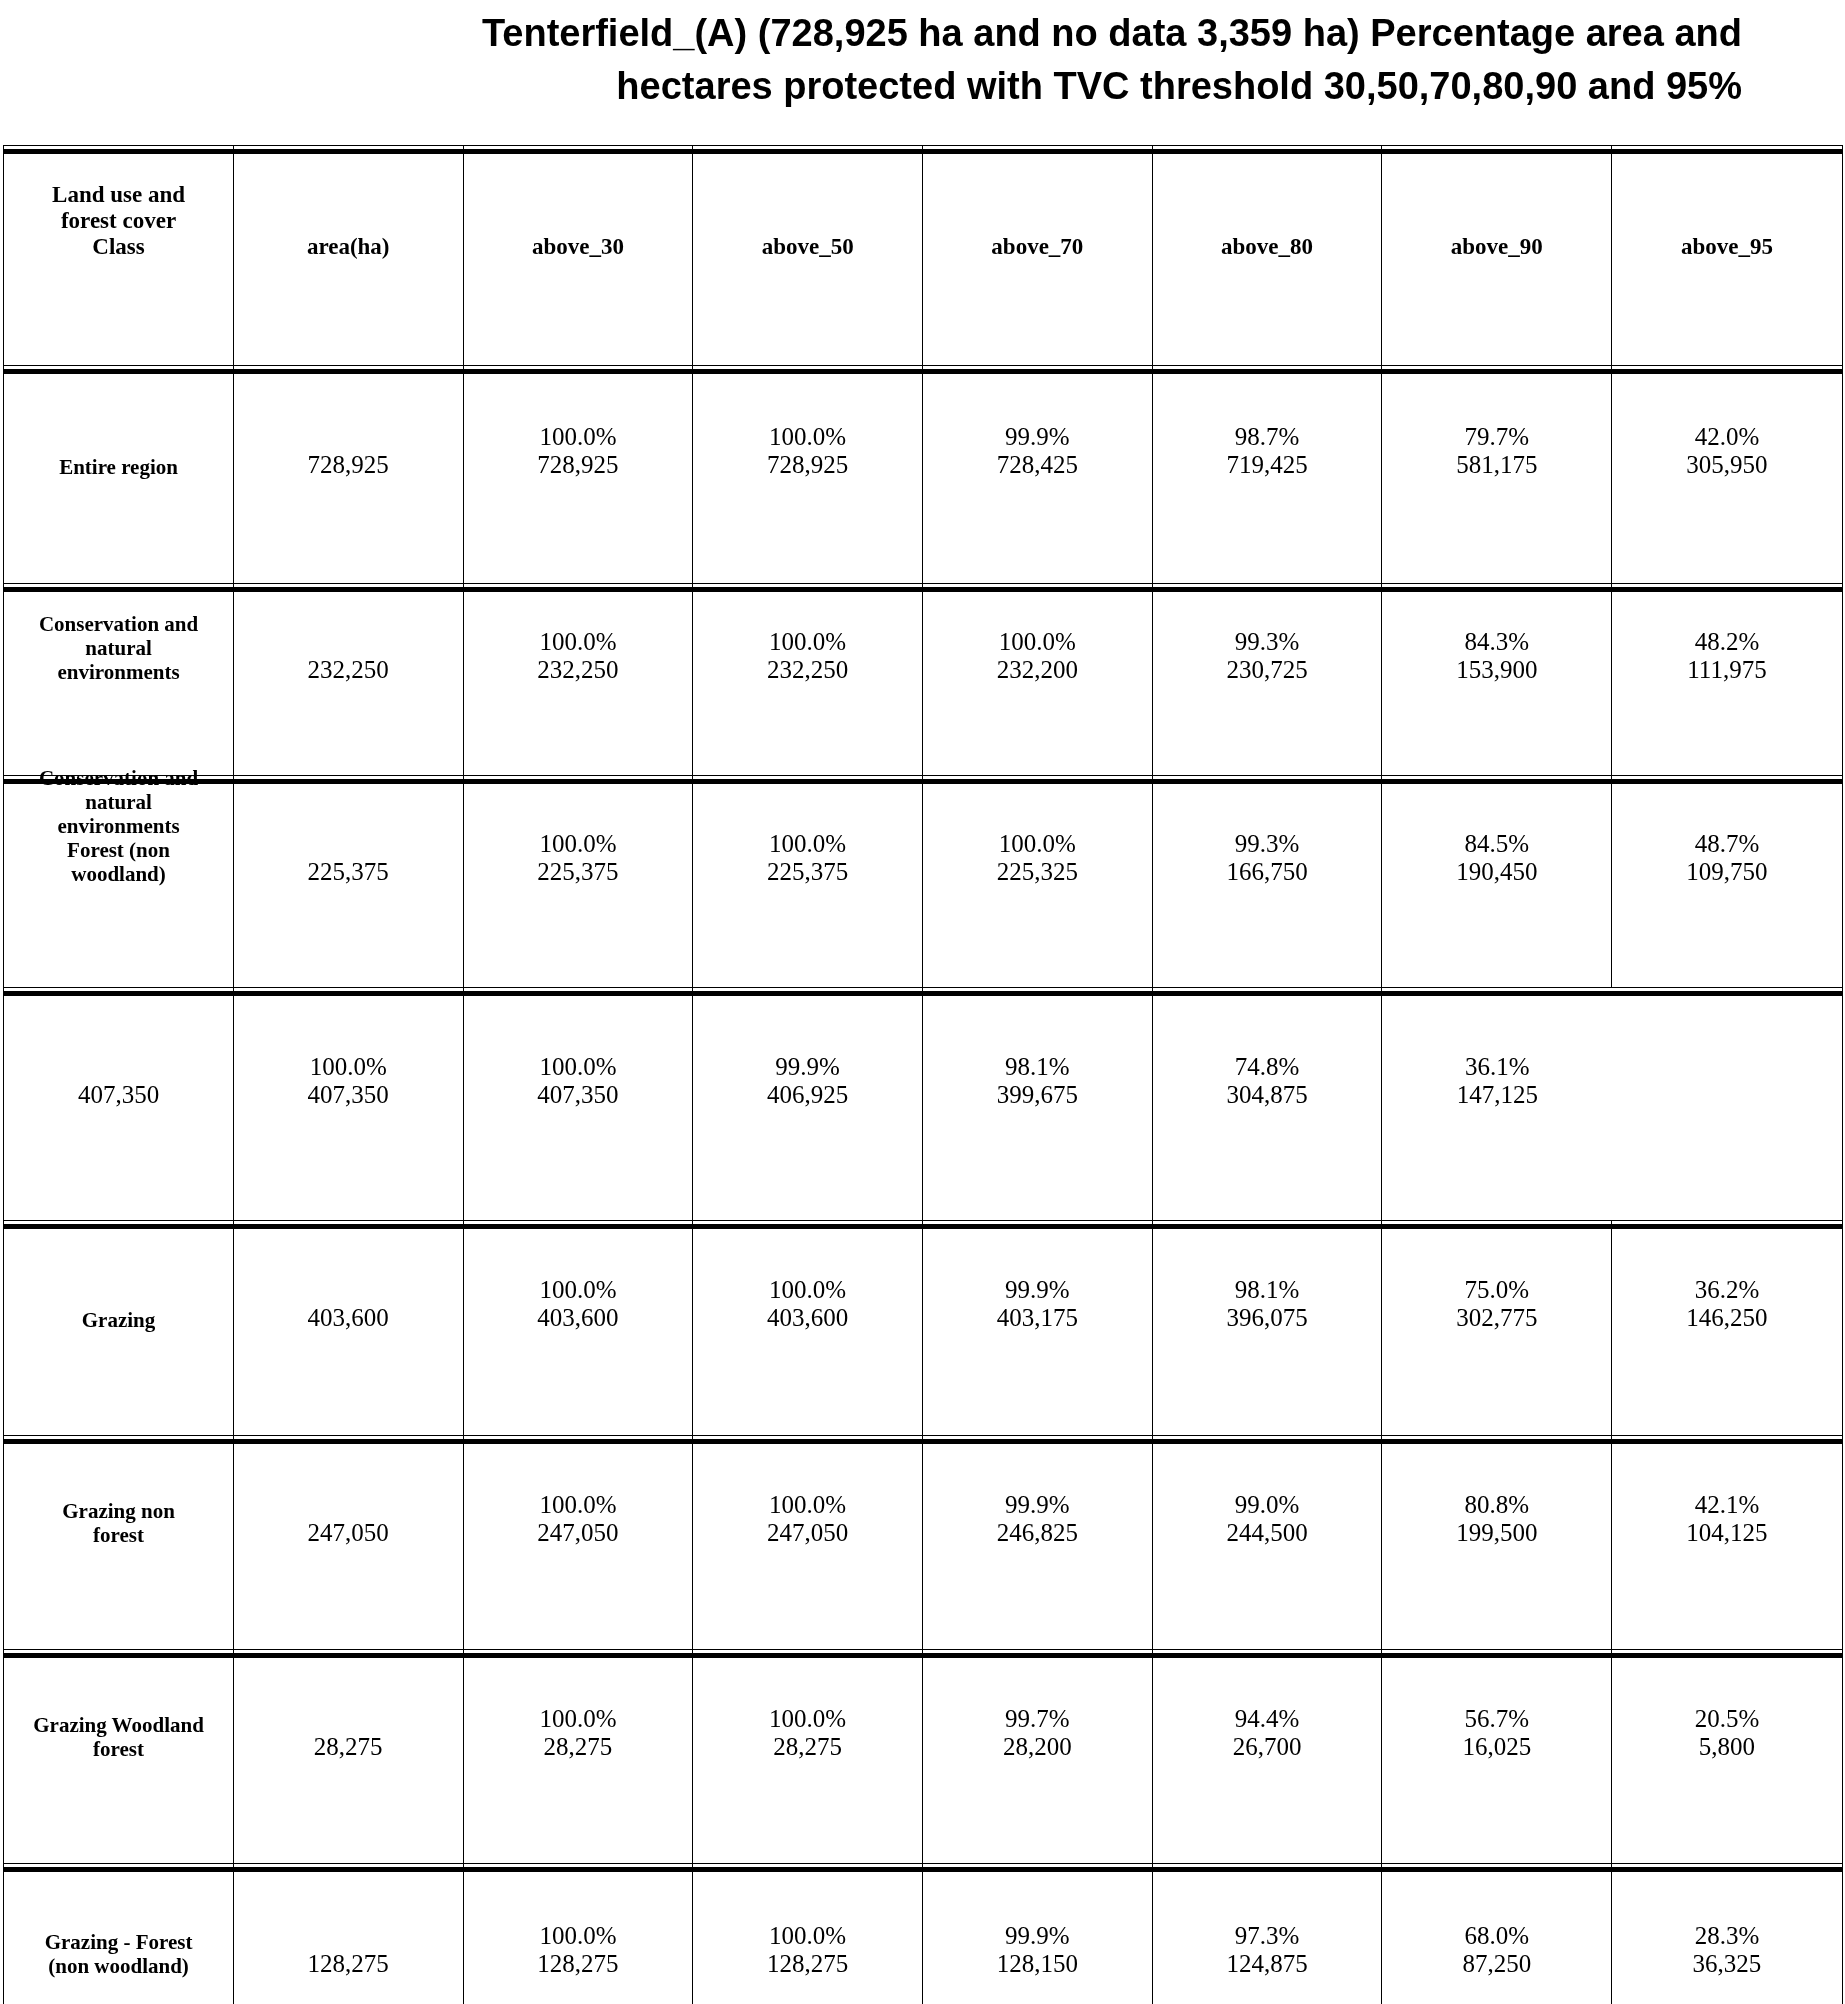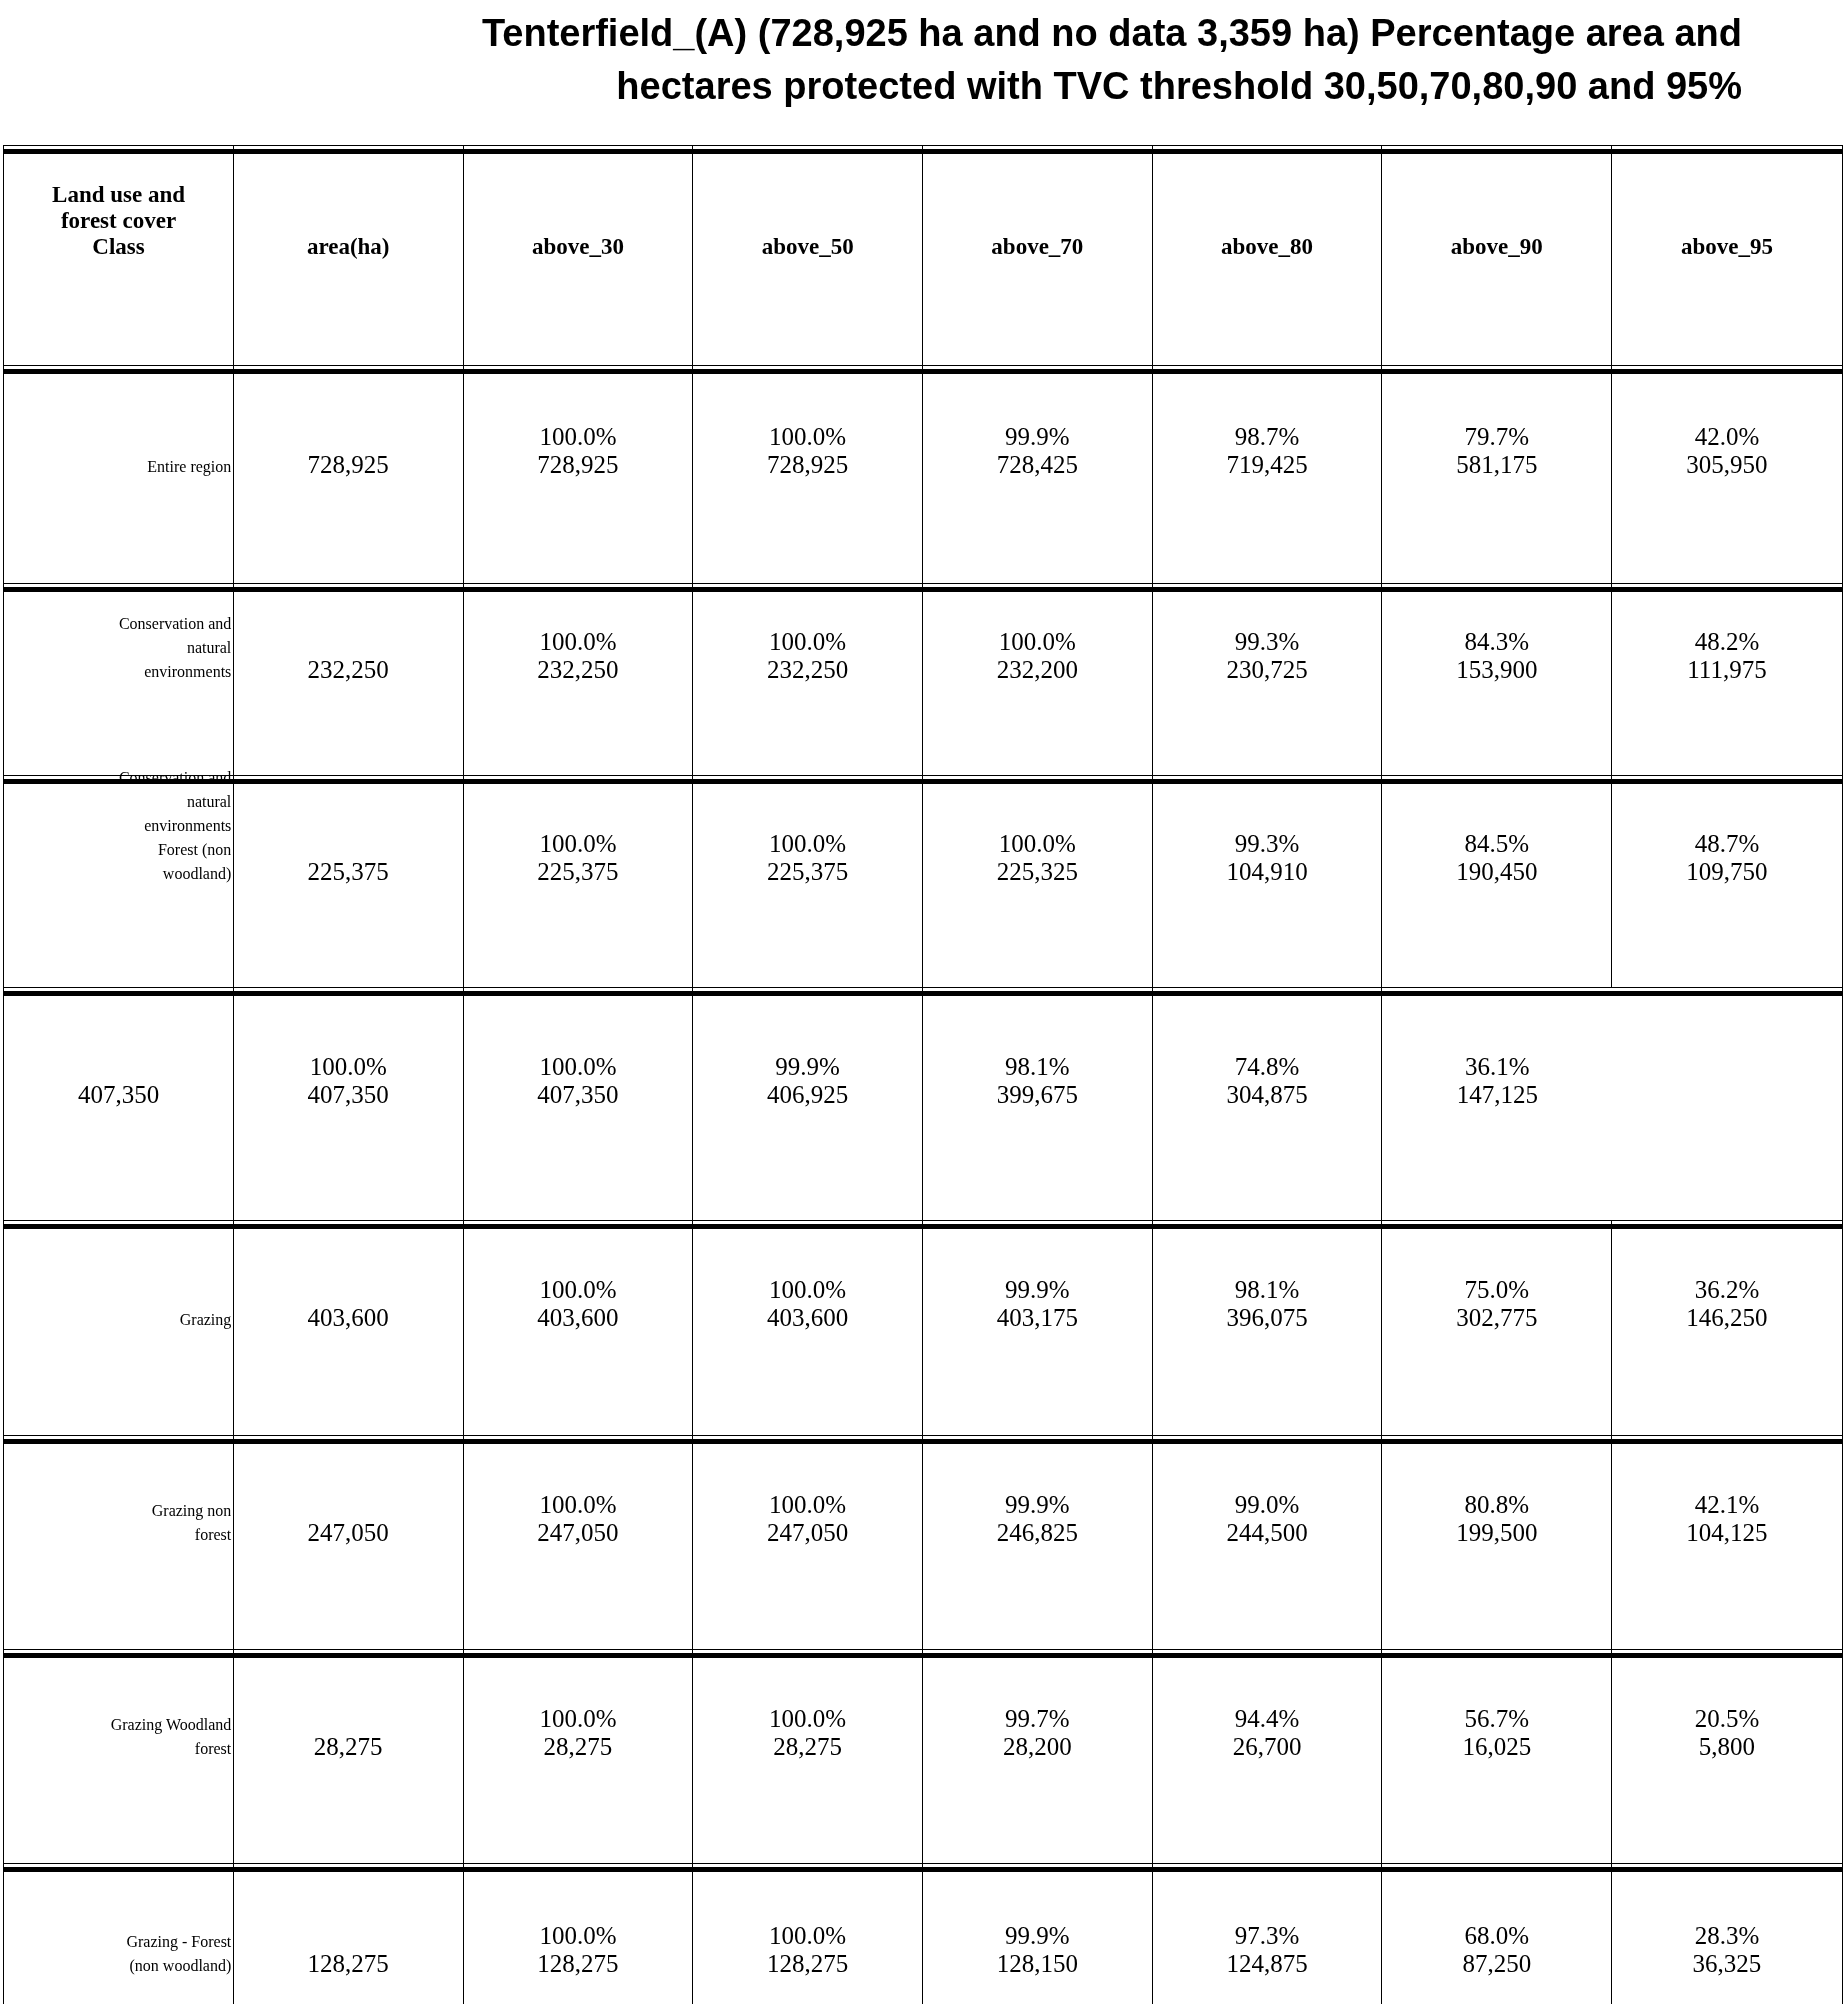--- a/index.html
+++ b/index.html
@@ -13,21 +13,21 @@
 
   
   .table-wrap{margin:16px 3.2px 0 3.2px;border-left:1.2px solid #000;border-right:1.2px solid #000;}
   .thead,.trow{position:relative;display:grid;grid-template-columns:repeat(8,1fr);border-top:1.2px solid #000;}
   .thead::before,.trow::before{content:"";position:absolute;left:-1.2px;right:-1.2px;top:2.8px;height:5.2px;background:#000;z-index:5;}
   .thead{height:219px;margin-top:32px;}
   .cell{position:relative;border-right:1.2px solid #000;}
   .cell:last-child{border-right:none;}
   .anchor{position:absolute;left:1.6px;right:1.6px;bottom:48%;text-align:center;}
   .hdr{font-weight:bold;font-size:23px;line-height:26px;white-space:pre-line;}
-  .cls{font-weight:normal;font-size:16px;line-height:24px;white-space:pre-line;display:block;text-align:right;}
+  .cls{font-weight:bold;font-size:21px;line-height:24px;white-space:pre-line;display:block;}
   .num,.pct{display:block;font-size:25px;line-height:28px;}
 </style>
 </head>
 <body>
 
 <div class="title">
   <div>Tenterfield_(A) (728,925 ha and no data 3,359 ha) Percentage area and</div>
   <div>hectares protected with TVC threshold 30,50,70,80,90 and 95%</div>
 </div>
 
@@ -190,21 +190,21 @@
         </div>
     <div class="cell tcell">
           <div class="anchor">
             <span class="pct">100.0%</span>
             <span class="num">225,325</span>
           </div>
         </div>
     <div class="cell tcell">
           <div class="anchor">
             <span class="pct">99.3%</span>
-            <span class="num">104,910</span>
+            <span class="num">166,750</span>
           </div>
         </div>
     <div class="cell tcell">
           <div class="anchor">
             <span class="pct">84.5%</span>
             <span class="num">190,450</span>
           </div>
         </div>
     <div class="cell tcell">
           <div class="anchor">

